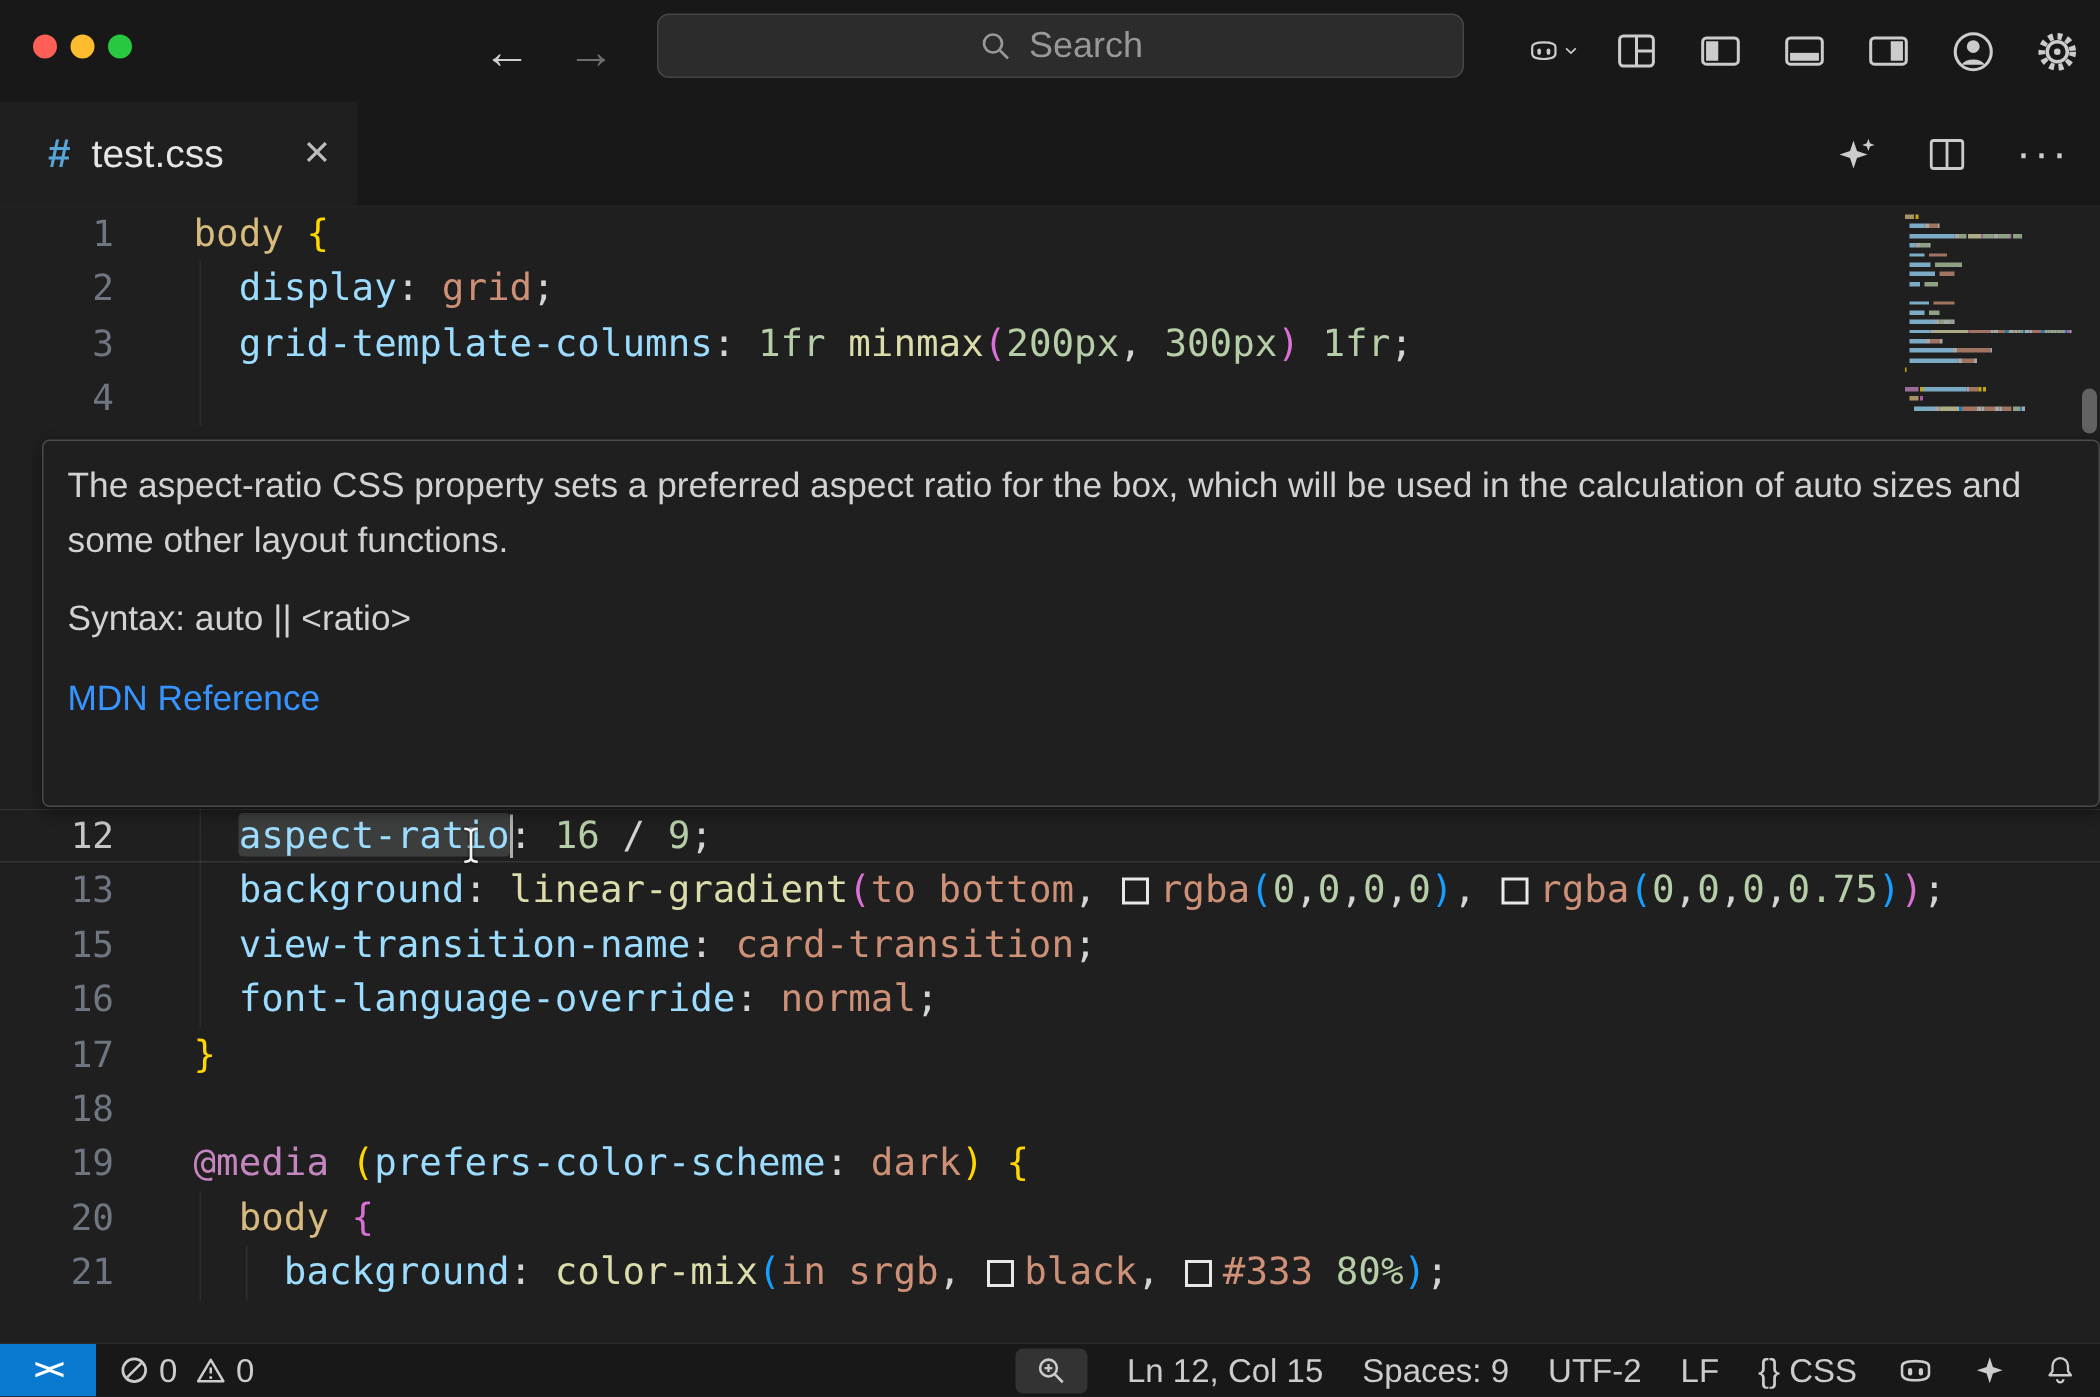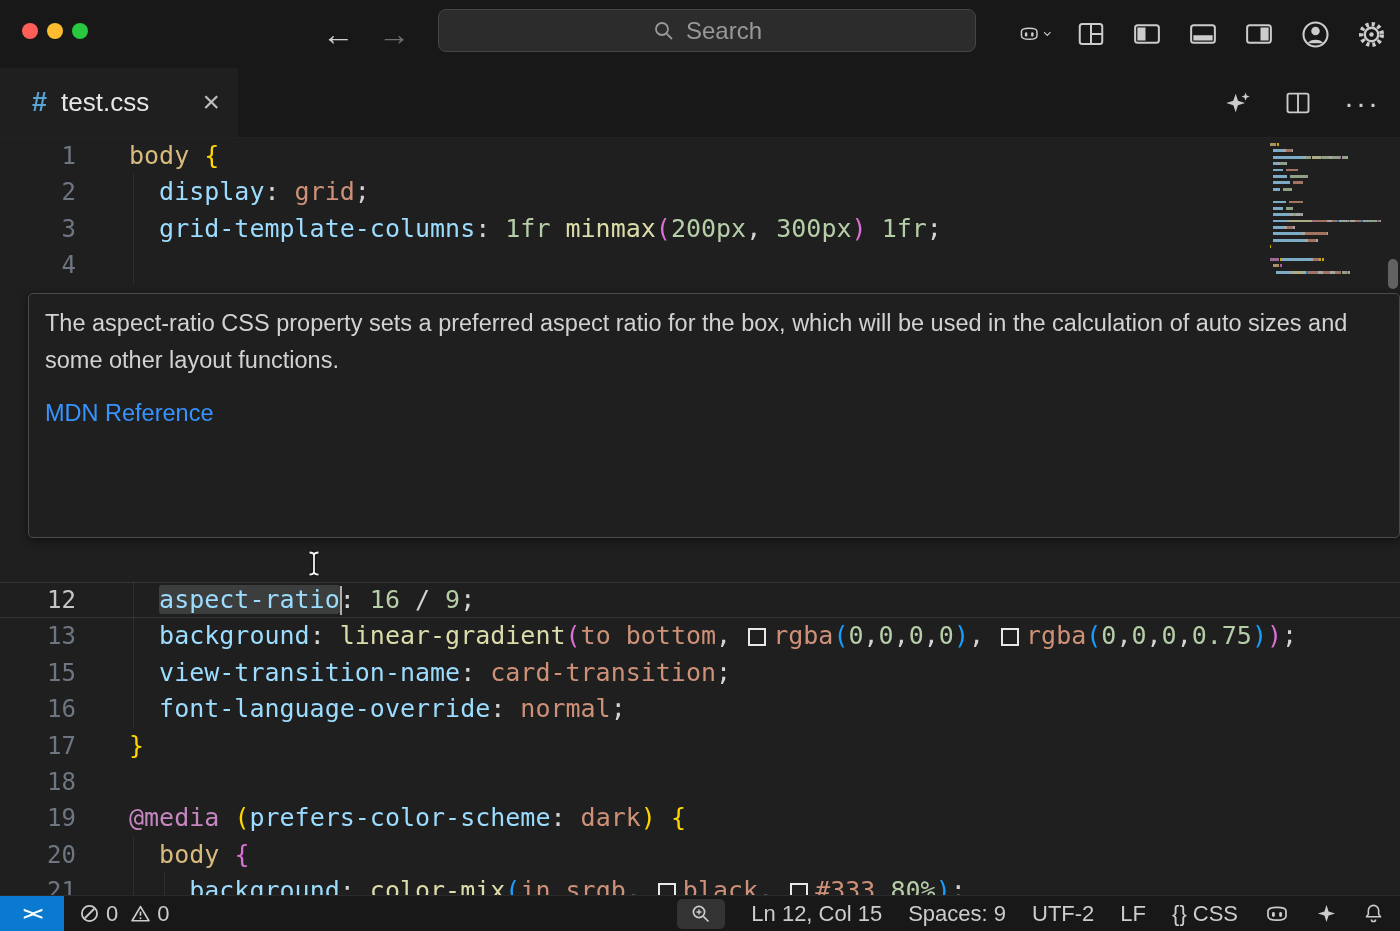--- a/index.html
+++ b/index.html
@@ -40,21 +40,21 @@
   .dots { font-size:30px; color:#cccccc; letter-spacing:2px; }
   
   .editor { position:absolute; top:137px; left:0; right:0; bottom:36px; background:#1f1f1f; overflow:hidden; border-top:1px solid #232323; }
   #code { position:absolute; top:0; left:0; right:0; }
   .line {
     display:flex; height:36.45px; line-height:36.45px; position:relative;
     font-family:"DejaVu Sans Mono", monospace; font-size:25px; padding-right:140px; white-space:pre;
   }
   .ln { flex:0 0 76px; text-align:right; color:#6e7681; font-size:24px; }
   .codetext { margin-left:53px; white-space:pre; }
-  .line.current { box-shadow: inset 0 1px 0 #343434, inset 0 -1px 0 #343434; margin-top: 43px; }
+  .line.current { box-shadow: inset 0 1px 0 #343434, inset 0 -1px 0 #343434; }
   .line.current .ln { color:#c6c6c6; }
   .word-hl { background:rgba(90,93,94,0.5); border-radius:3px; }
   .swatch {
     display:inline-block; width:18px; height:18px; border:2px solid #e8e8e8;
     margin:0 7px 0 2px; vertical-align:-2px; background:transparent;
   }
   .guide { position:absolute; top:0; bottom:0; width:1px; background:rgba(255,255,255,0.07); }
   .caret { position:absolute; left:340px; top:4px; width:2px; height:29px; background:#aeafad; }
   
   .minimap { position:absolute; top:5px; right:10px; width:120px; }
@@ -228,20 +228,21 @@
       <div class="mm-row"><i style="width: 1.45px; background: rgb(255, 215, 0);"></i></div>
       <div class="mm-row"></div>
       <div class="mm-row"><i style="width: 8.7px; background: rgb(197, 134, 192);"></i><i style="width: 1.45px; background: transparent;"></i><i style="width: 1.45px; background: rgb(255, 215, 0);"></i><i style="width: 29px; background: rgb(156, 220, 254);"></i><i style="width: 2.9px; background: rgb(212, 212, 212);"></i><i style="width: 5.8px; background: rgb(206, 145, 120);"></i><i style="width: 1.45px; background: rgb(255, 215, 0);"></i><i style="width: 1.45px; background: transparent;"></i><i style="width: 1.45px; background: rgb(255, 215, 0);"></i></div>
       <div class="mm-row"><i style="width: 2.9px; background: transparent;"></i><i style="width: 5.8px; background: rgb(215, 186, 125);"></i><i style="width: 1.45px; background: transparent;"></i><i style="width: 1.45px; background: rgb(218, 112, 214);"></i></div>
       <div class="mm-row"><i style="width: 5.8px; background: transparent;"></i><i style="width: 14.5px; background: rgb(156, 220, 254);"></i><i style="width: 2.9px; background: rgb(212, 212, 212);"></i><i style="width: 13.05px; background: rgb(220, 220, 170);"></i><i style="width: 1.45px; background: rgb(23, 159, 255);"></i><i style="width: 10.15px; background: rgb(206, 145, 120);"></i><i style="width: 2.9px; background: rgb(212, 212, 212);"></i><i style="width: 2.175px; background: rgb(212, 212, 212);"></i><i style="width: 7.25px; background: rgb(206, 145, 120);"></i><i style="width: 2.9px; background: rgb(212, 212, 212);"></i><i style="width: 2.175px; background: rgb(212, 212, 212);"></i><i style="width: 5.8px; background: rgb(206, 145, 120);"></i><i style="width: 1.45px; background: transparent;"></i><i style="width: 4.35px; background: rgb(181, 206, 168);"></i><i style="width: 1.45px; background: rgb(23, 159, 255);"></i><i style="width: 1.45px; background: rgb(212, 212, 212);"></i></div>
     </div>
   <div class="scroll-thumb"></div>
 
   <div class="hover-tooltip">
     <p>The aspect-ratio CSS property sets a preferred aspect ratio for the box, which will be used in the calculation of auto sizes and some other layout functions.</p>
+    <p class="syntax">Syntax: auto || &lt;ratio&gt;</p>
     <a href="#">MDN Reference</a>
   </div>
 </div>
 
 <div class="mouse">
   <svg width="16" height="27" viewBox="0 0 16 27">
       <path d="M3.5 2.5 q4 0 4.5 2.5 q0.5-2.5 4.5-2.5 M8 5 v17 M3.5 24.5 q4 0 4.5-2.5 q0.5 2.5 4.5 2.5" fill="none" stroke="#f2f2f2" stroke-width="1.8"></path>
     </svg>
 </div>
 

